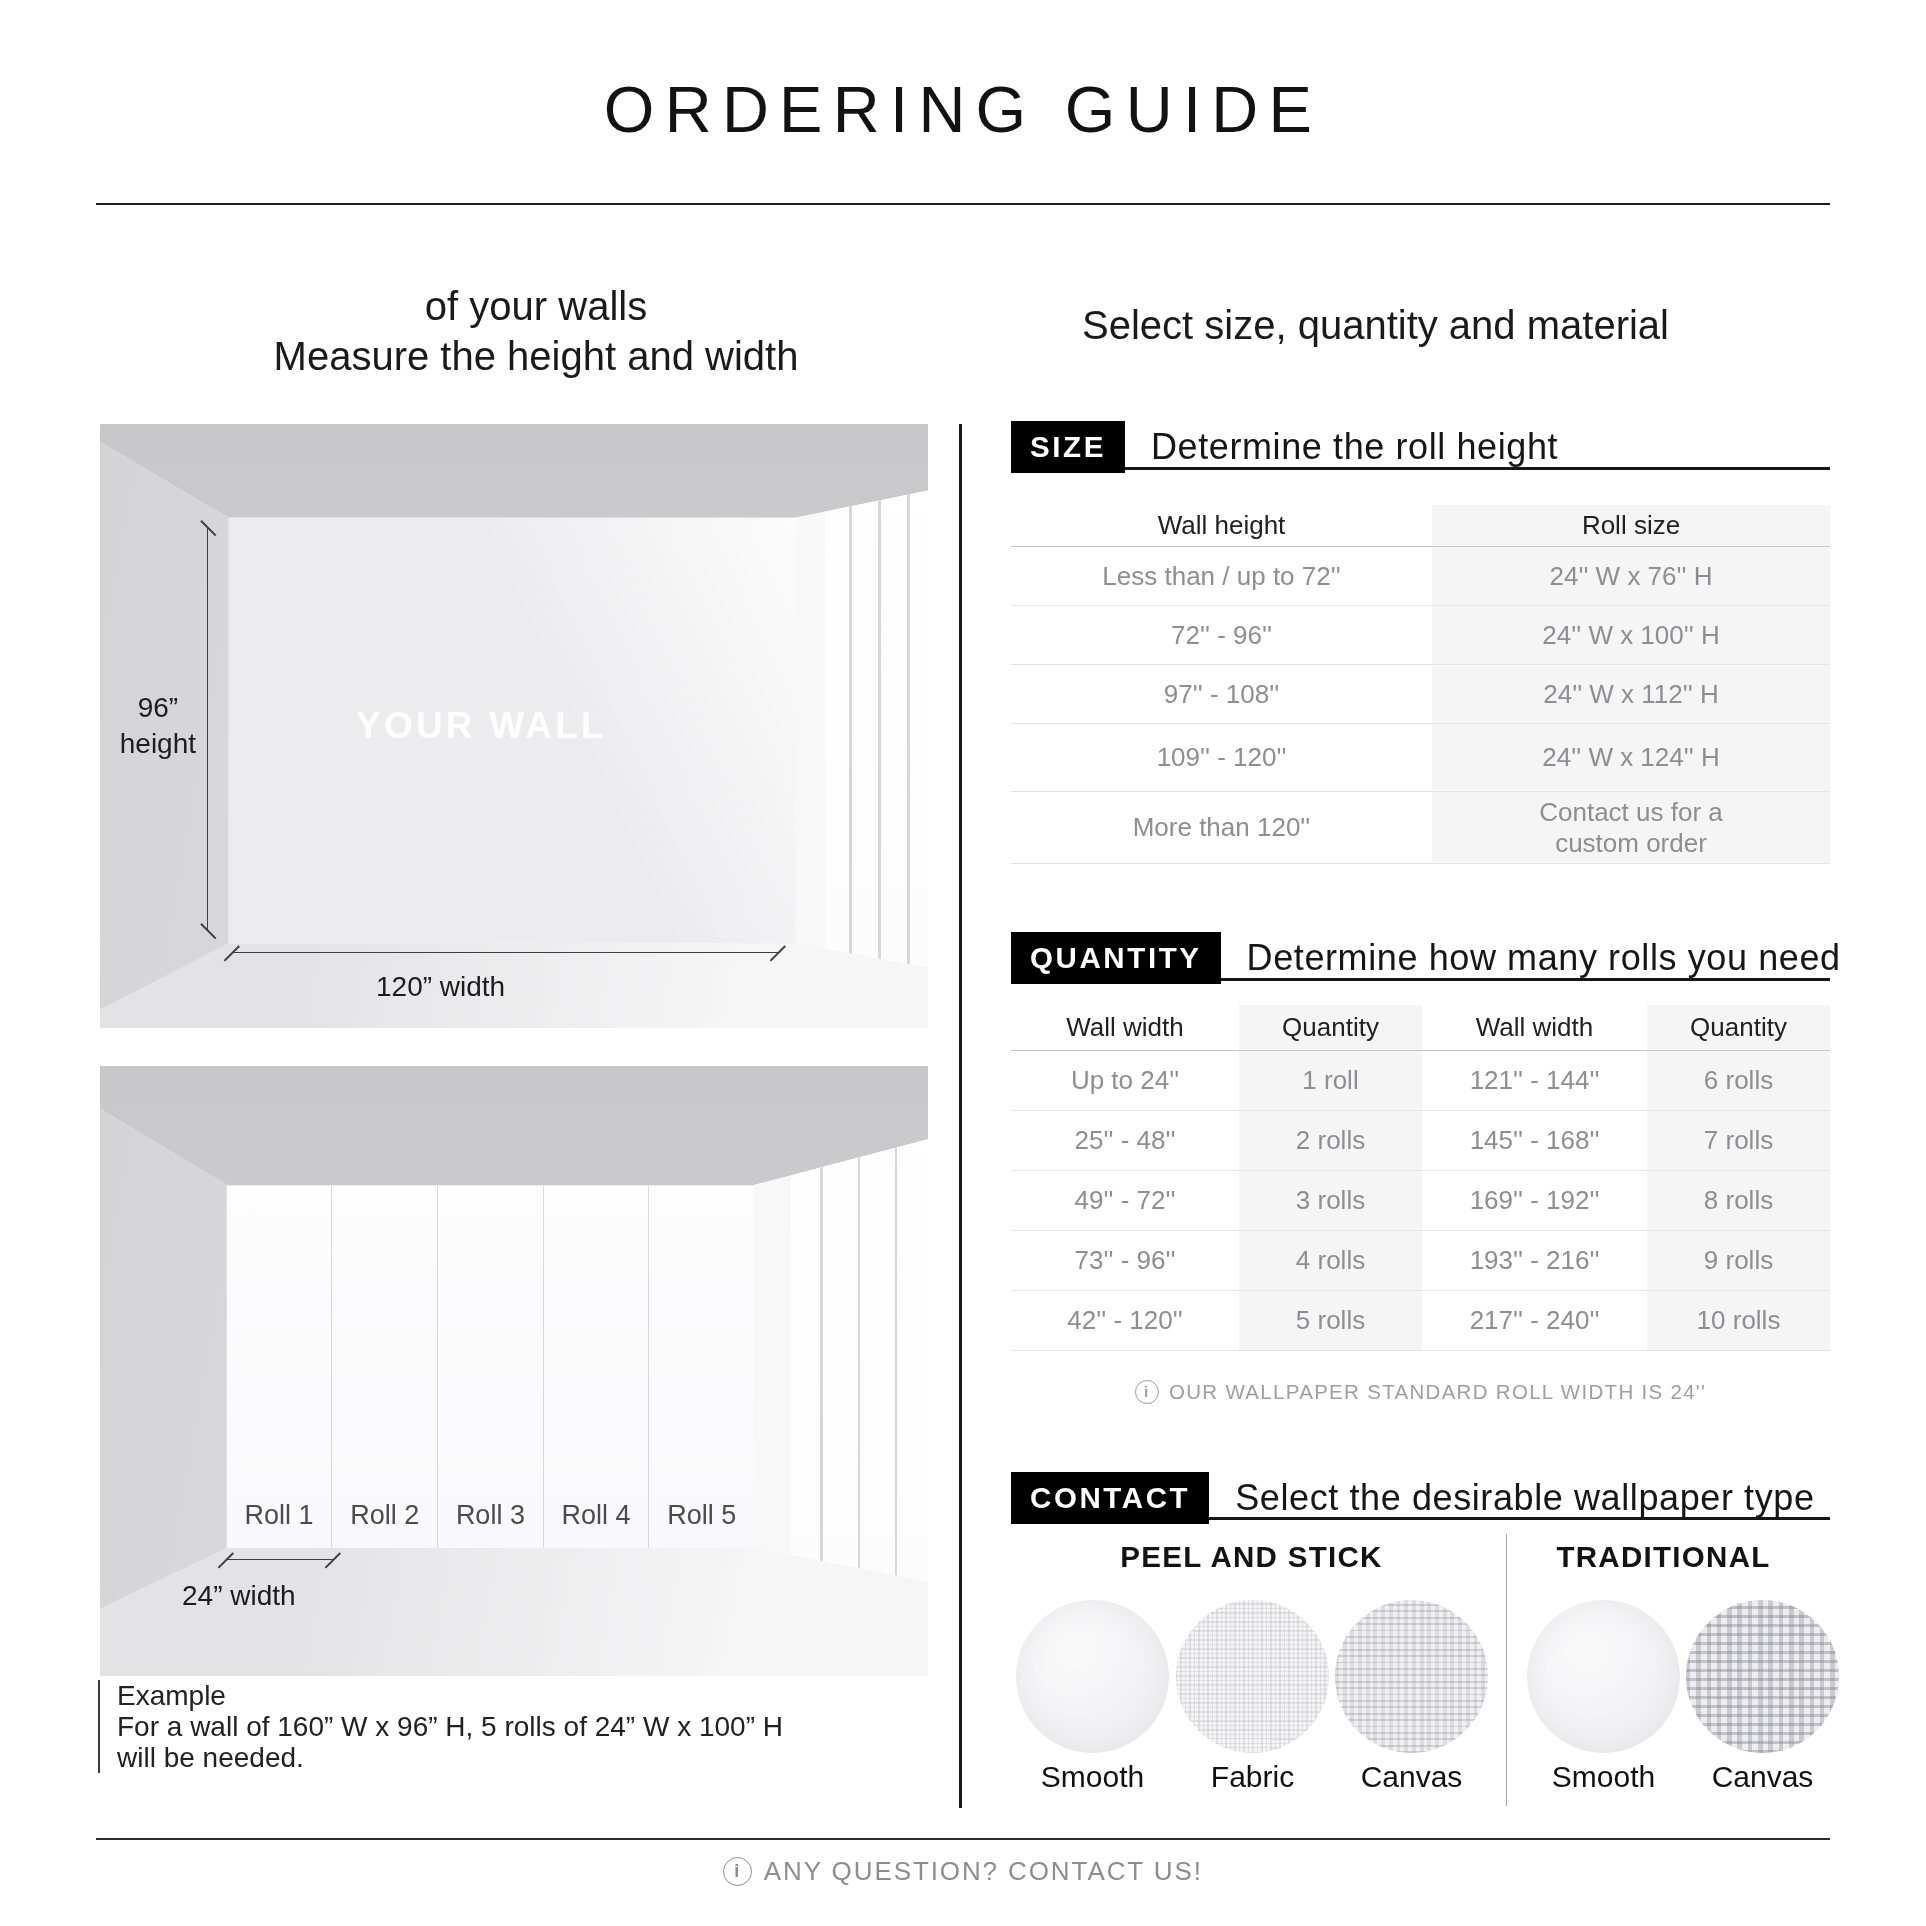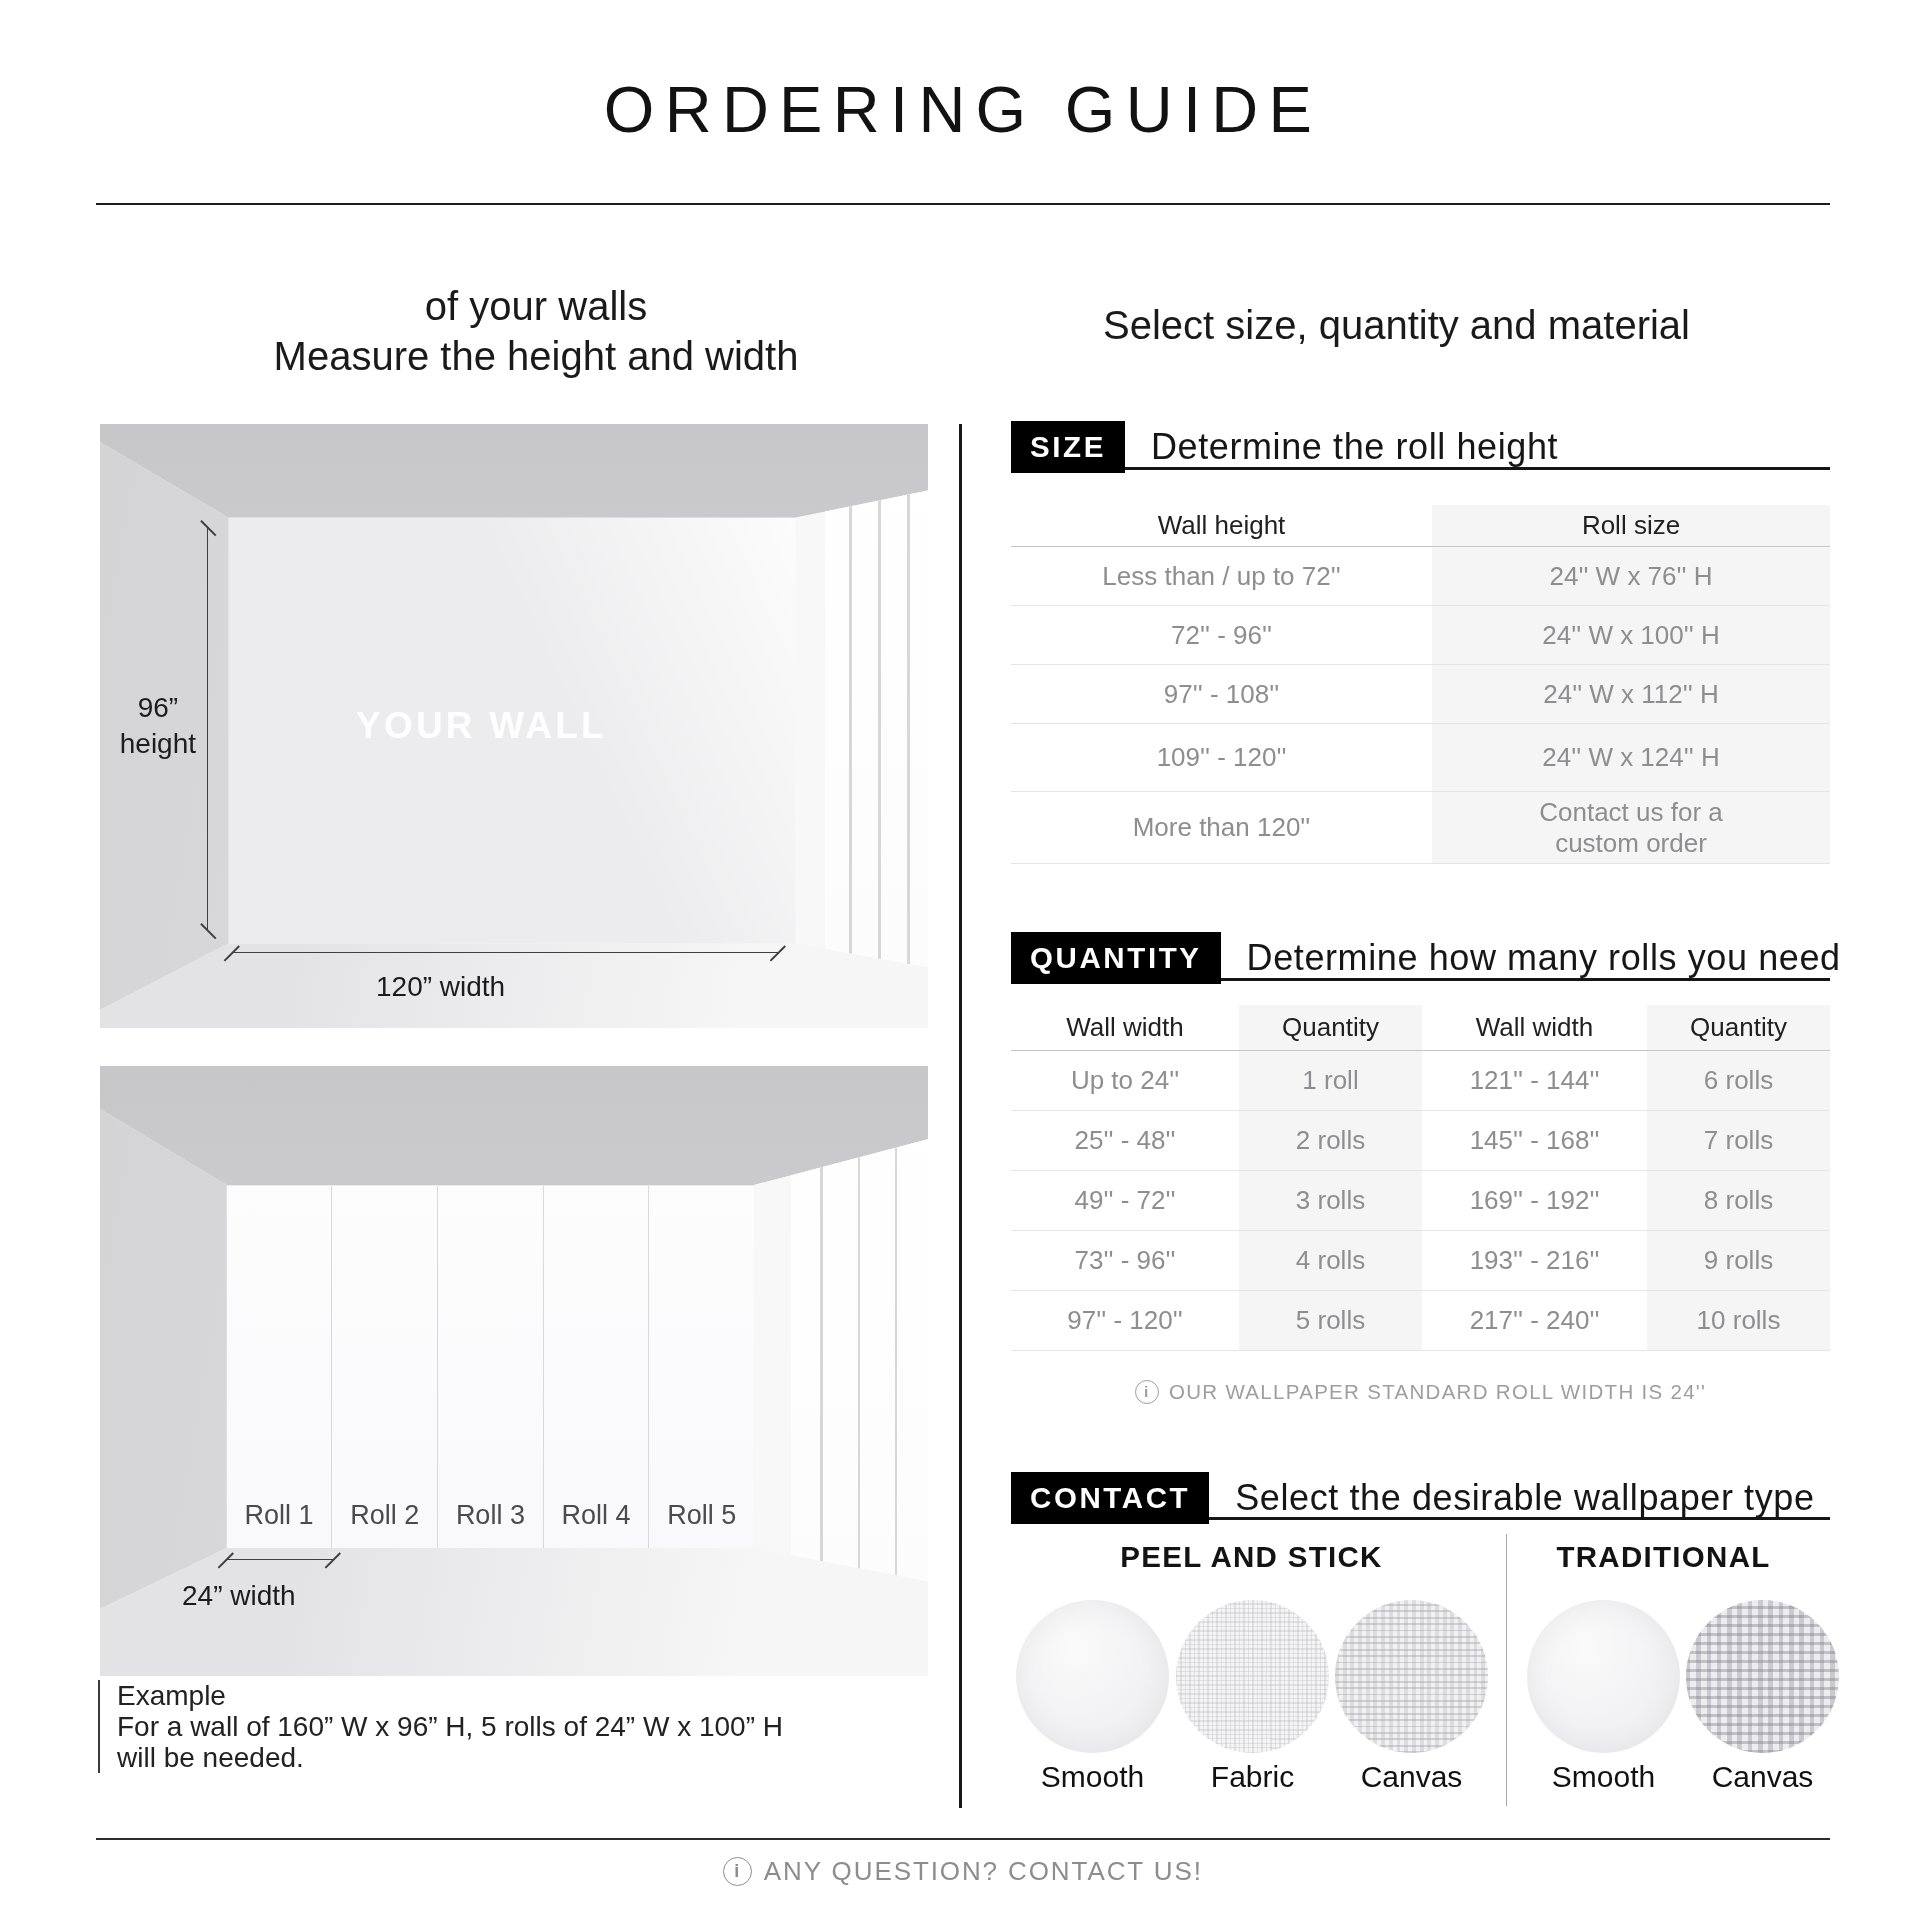--- a/index.html
+++ b/index.html
@@ -8,21 +8,21 @@
 
   
   .title{position:absolute;top:72px;left:0;width:1926px;text-align:center;
          font-size:65px;font-weight:300;letter-spacing:10.3px;color:#121212;}
   .hr-top{position:absolute;left:96px;top:203px;width:1734px;height:1.9px;background:#1c1c1c;}
   .hr-bottom{position:absolute;left:96px;top:1838px;width:1734px;height:1.9px;background:#2c2c2c;}
 
   .col-heading{position:absolute;text-align:center;font-size:40px;line-height:50px;
                font-weight:400;color:#1a1a1a;}
   #left-heading{left:109px;top:281px;width:854px;}
-  #right-heading{left:963px;top:300px;width:867px;}
+  #right-heading{left:942px;top:300px;width:867px;}
 
   .col-divider{position:absolute;left:959px;top:424px;width:3.2px;height:1384px;background:#181818;}
 
   
   .room{position:absolute;overflow:hidden;background:#f2f2f3;}
   #room1{left:100px;top:424px;width:828px;height:604px;}
   #room2{left:100px;top:1066px;width:828px;height:610px;}
   .plane{position:absolute;inset:0;}
 
   #r1-ceiling{clip-path:polygon(0 0,100% 0,100% 12%,84% 15.5%,15.5% 15.5%,0 3%);
@@ -280,21 +280,21 @@
       <div class="cell c3">169'' - 192''</div>
       <div class="cell c4 gcell">8 rolls</div>
     </div>
     <div class="trow r">
       <div class="cell c1">73'' - 96''</div>
       <div class="cell c2 gcell">4 rolls</div>
       <div class="cell c3">193'' - 216''</div>
       <div class="cell c4 gcell">9 rolls</div>
     </div>
     <div class="trow r">
-      <div class="cell c1">97'' - 120''</div>
+      <div class="cell c1">42'' - 120''</div>
       <div class="cell c2 gcell">5 rolls</div>
       <div class="cell c3">217'' - 240''</div>
       <div class="cell c4 gcell">10 rolls</div>
     </div>
   </div>
 
   <div class="note">
     <span class="info-icon">i</span>
     <span>OUR WALLPAPER STANDARD ROLL WIDTH IS 24''</span>
   </div>

